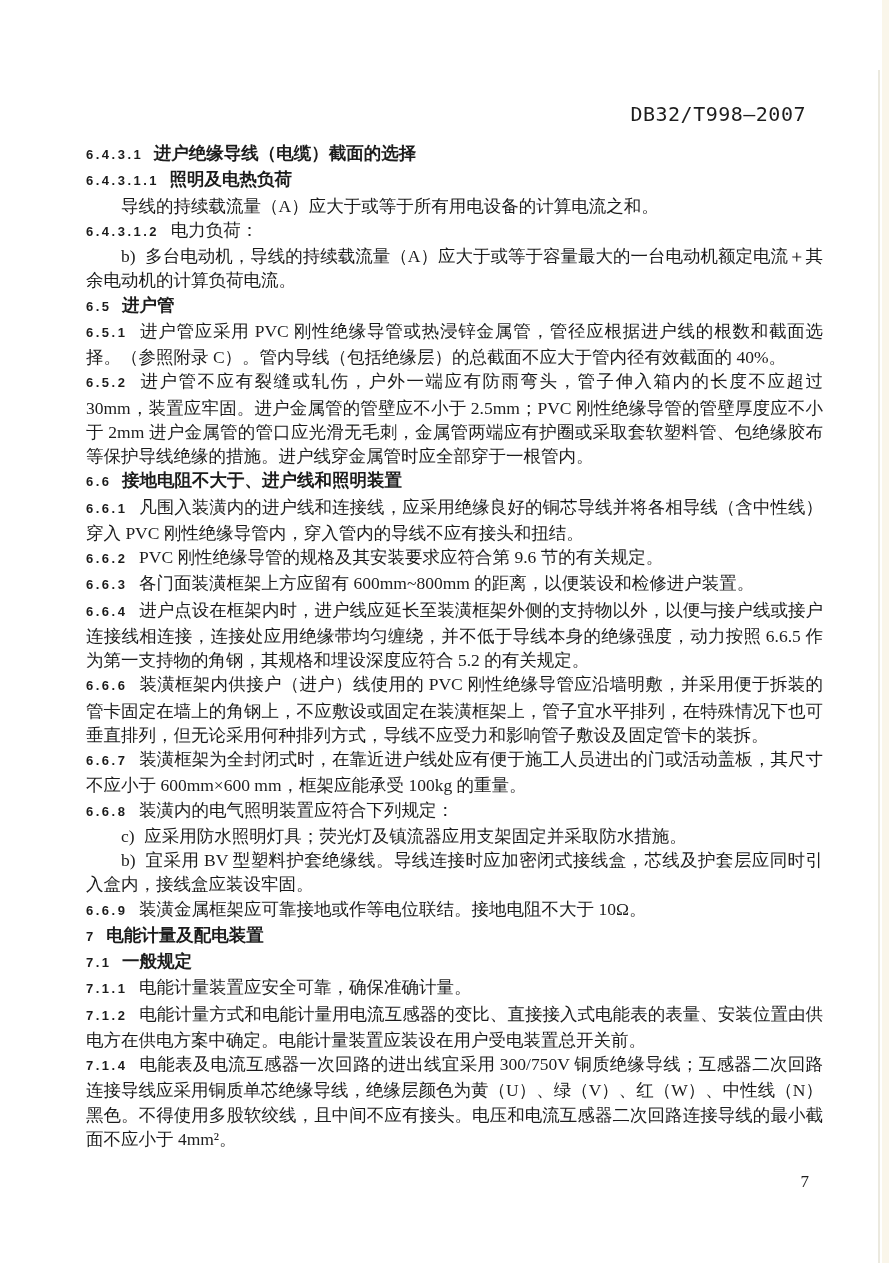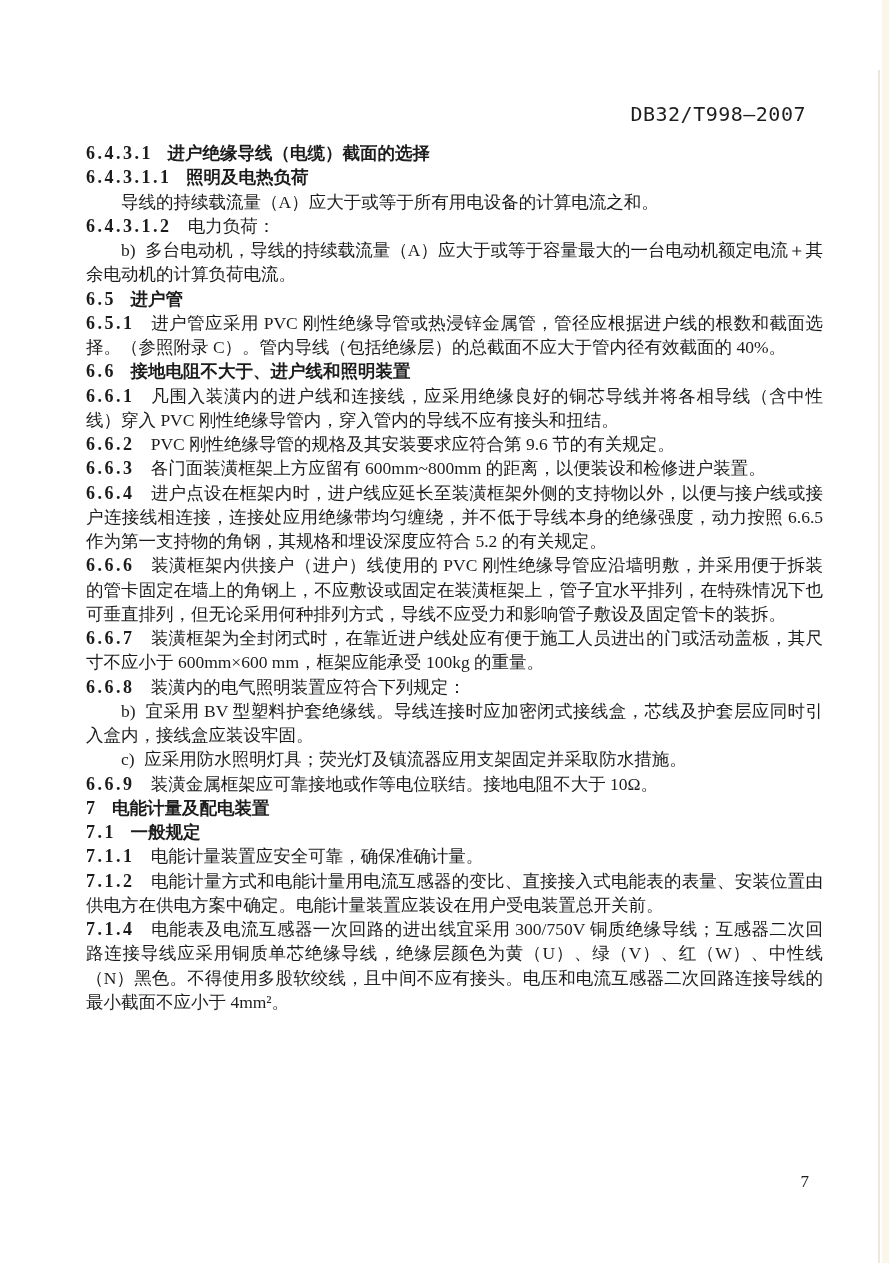--- a/index.html
+++ b/index.html
@@ -21,23 +21,23 @@
     font-family:"DejaVu Sans Mono","Liberation Mono",monospace;
     font-size:20px;letter-spacing:.5px;color:#1d1d1d;
   }
   .doc-body{
     position:absolute;left:86px;top:141px;width:737px;
     font-size:17.5px;line-height:24.25px;text-align:justify;
   }
   .doc-body p{margin:0;padding:0;}
   p.indent{text-indent:2em;}
   .num{
-    font-family:Liberation Serif, serif;
+    font-family:Liberation Sans, sans-serif;
     font-weight:bold;letter-spacing:2.5px;margin-right:.9em;
-    font-size:18px;white-space:nowrap;
+    font-size:13px;white-space:nowrap;
   }
   p.heading{font-weight:bold;font-family:"Liberation Sans","DejaVu Sans",sans-serif;}
   p.heading .num{margin-right:.8em;}
   .item-label{margin-right:.55em;}
   .page-number{
     position:absolute;top:1172px;right:84px;
     font-size:17px;color:#1d1d1d;
     font-family:"Liberation Serif","DejaVu Serif",serif;
   }
 </style>
@@ -50,30 +50,31 @@
 <div class="doc-header">DB32/T998—2007</div>
 
 <main class="doc-body" id="doc-body">
     <p class="heading"><span class="num">6.4.3.1</span><span>进户绝缘导线（电缆）截面的选择</span></p>
     <p class="heading"><span class="num">6.4.3.1.1</span><span>照明及电热负荷</span></p>
     <p class="indent">导线的持续载流量（A）应大于或等于所有用电设备的计算电流之和。</p>
     <p><span class="num">6.4.3.1.2</span><span>电力负荷：</span></p>
     <p class="indent"><span class="item-label">b)</span><span>多台电动机，导线的持续载流量（A）应大于或等于容量最大的一台电动机额定电流＋其余电动机的计算负荷电流。</span></p>
     <p class="heading"><span class="num">6.5</span><span>进户管</span></p>
     <p><span class="num">6.5.1</span><span>进户管应采用 PVC 刚性绝缘导管或热浸锌金属管，管径应根据进户线的根数和截面选择。（参照附录 C）。管内导线（包括绝缘层）的总截面不应大于管内径有效截面的 40%。</span></p>
+    <p><span class="num">6.5.2</span><span>进户管不应有裂缝或轧伤，户外一端应有防雨弯头，管子伸入箱内的长度不应超过 30mm，装置应牢固。进户金属管的管壁应不小于 2.5mm；PVC 刚性绝缘导管的管壁厚度应不小于 2mm 进户金属管的管口应光滑无毛刺，金属管两端应有护圈或采取套软塑料管、包绝缘胶布等保护导线绝缘的措施。进户线穿金属管时应全部穿于一根管内。</span></p>
     <p class="heading"><span class="num">6.6</span><span>接地电阻不大于、进户线和照明装置</span></p>
     <p><span class="num">6.6.1</span><span>凡围入装潢内的进户线和连接线，应采用绝缘良好的铜芯导线并将各相导线（含中性线）穿入 PVC 刚性绝缘导管内，穿入管内的导线不应有接头和扭结。</span></p>
     <p><span class="num">6.6.2</span><span>PVC 刚性绝缘导管的规格及其安装要求应符合第 9.6 节的有关规定。</span></p>
     <p><span class="num">6.6.3</span><span>各门面装潢框架上方应留有 600mm~800mm 的距离，以便装设和检修进户装置。</span></p>
     <p><span class="num">6.6.4</span><span>进户点设在框架内时，进户线应延长至装潢框架外侧的支持物以外，以便与接户线或接户连接线相连接，连接处应用绝缘带均匀缠绕，并不低于导线本身的绝缘强度，动力按照 6.6.5  作为第一支持物的角钢，其规格和埋设深度应符合 5.2 的有关规定。</span></p>
     <p><span class="num">6.6.6</span><span>装潢框架内供接户（进户）线使用的 PVC 刚性绝缘导管应沿墙明敷，并采用便于拆装的管卡固定在墙上的角钢上，不应敷设或固定在装潢框架上，管子宜水平排列，在特殊情况下也可垂直排列，但无论采用何种排列方式，导线不应受力和影响管子敷设及固定管卡的装拆。</span></p>
     <p><span class="num">6.6.7</span><span>装潢框架为全封闭式时，在靠近进户线处应有便于施工人员进出的门或活动盖板，其尺寸不应小于 600mm×600 mm，框架应能承受 100kg 的重量。</span></p>
     <p><span class="num">6.6.8</span><span>装潢内的电气照明装置应符合下列规定：</span></p>
+    <p class="indent"><span class="item-label">c)</span><span>应采用防水照明灯具；荧光灯及镇流器应用支架固定并采取防水措施。</span></p>
     <p class="indent"><span class="item-label">b)</span><span>宜采用 BV 型塑料护套绝缘线。导线连接时应加密闭式接线盒，芯线及护套层应同时引入盒内，接线盒应装设牢固。</span></p>
-    <p class="indent"><span class="item-label">c)</span><span>应采用防水照明灯具；荧光灯及镇流器应用支架固定并采取防水措施。</span></p>
     <p><span class="num">6.6.9</span><span>装潢金属框架应可靠接地或作等电位联结。接地电阻不大于 10Ω。</span></p>
     <p class="heading"><span class="num">7</span><span>电能计量及配电装置</span></p>
     <p class="heading"><span class="num">7.1</span><span>一般规定</span></p>
     <p><span class="num">7.1.1</span><span>电能计量装置应安全可靠，确保准确计量。</span></p>
     <p><span class="num">7.1.2</span><span>电能计量方式和电能计量用电流互感器的变比、直接接入式电能表的表量、安装位置由供电方在供电方案中确定。电能计量装置应装设在用户受电装置总开关前。</span></p>
     <p><span class="num">7.1.4</span><span>电能表及电流互感器一次回路的进出线宜采用 300/750V 铜质绝缘导线；互感器二次回路连接导线应采用铜质单芯绝缘导线，绝缘层颜色为黄（U）、绿（V）、红（W）、中性线（N）黑色。不得使用多股软绞线，且中间不应有接头。电压和电流互感器二次回路连接导线的最小截面不应小于 4mm²。</span></p>
   </main>
 
 <div class="page-number">7</div>
 

